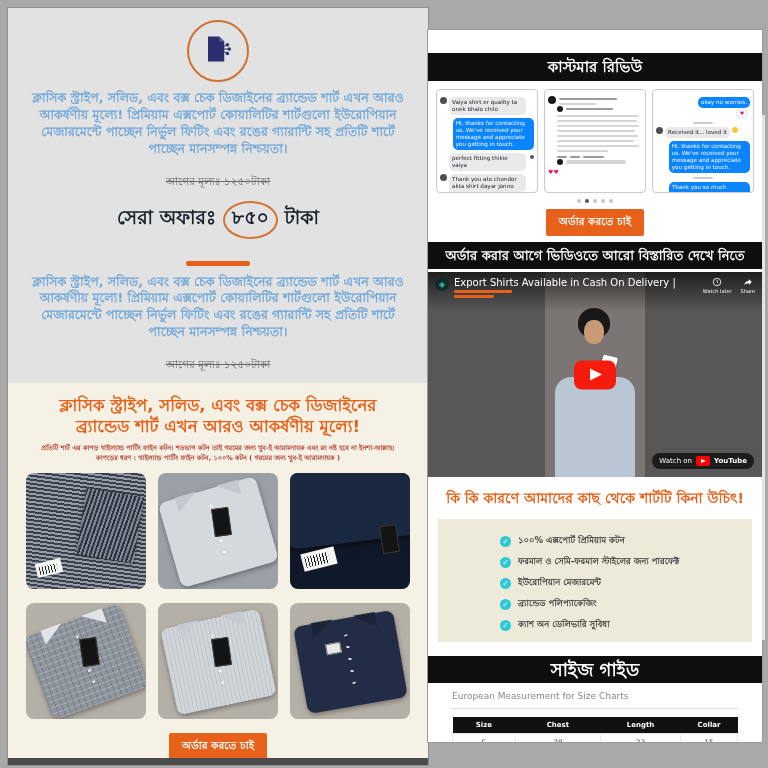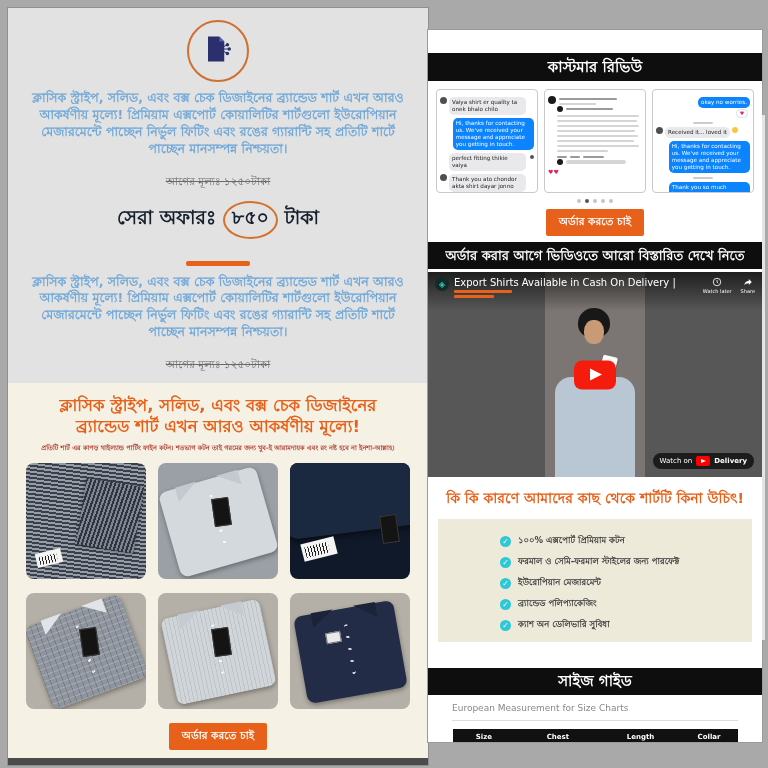--- a/index.html
+++ b/index.html
@@ -49,21 +49,21 @@
   .p6 .shirt{--col:#1a2338;background:#222c47;transform:rotate(-10deg);}
   .p6 .tagC{position:absolute;width:13px;height:9px;background:#e9e9e9;border:1px solid #777;left:30%;top:34%;transform:rotate(-10deg);}
   .lp-bottom .btn-orange{margin-top:14px;}
   .lp-strip{height:7px;background:#4b4b4b;}
 
   
   .right-panel{position:absolute;left:428px;top:30px;width:334px;height:712px;background:#fff;box-shadow:0 0 0 1px #9b9b9b;overflow:hidden;}
   .bar{background:#0e0e0e;color:#fff;text-align:center;font-weight:700;}
   .bar1{margin-top:23px;height:28px;line-height:28px;font-size:15px;}
   .bar2{margin-top:6px;height:27px;line-height:27px;font-size:13px;}
-  .bar3{margin-top:26px;height:27px;line-height:27px;font-size:15px;}
+  .bar3{margin-top:14px;height:27px;line-height:27px;font-size:18px;}
 
   .cards{display:flex;gap:6px;margin:8px 8px 0;height:104px;}
   .chat-card{flex:1;background:#fff;border:1px solid #c9c9c9;border-radius:4px;padding:4px 3px;overflow:hidden;font-size:5.6px;line-height:1.25;}
   .mrow{display:flex;gap:2px;margin-top:3px;align-items:flex-start;}
   .av{width:7px;height:7px;border-radius:50%;background:#4f4f4f;flex:none;}
   .av.sp{background:transparent;}
   .bub-in{background:#e9e9eb;color:#222;border-radius:5px;padding:2px 3px;max-width:76%;}
   .bub-out{background:#0b84fe;color:#fff;border-radius:5px;padding:2px 3px;margin-left:auto;max-width:80%;}
   .seen{width:4px;height:4px;border-radius:50%;background:#555;margin-left:auto;flex:none;margin-top:2px;}
   .thumb{display:inline-block;width:6px;height:6px;border-radius:50%;background:#f7c83d;vertical-align:middle;}
@@ -152,20 +152,21 @@
         <span>সেরা অফারঃ</span>
         <span class="price-oval">৮৫০</span>
         <span>টাকা</span>
       </div>
 
     </div>
 
     <div class="lp-bottom">
       <h2 class="prod-heading">ক্লাসিক স্ট্রাইপ, সলিড, এবং বক্স চেক ডিজাইনের ব্র্যান্ডেড শার্ট এখন আরও আকর্ষণীয় মূল্যে!</h2>
       <p class="note">প্রতিটি শার্ট এর কাপড় থাইল্যান্ড পার্টিং ফাইন কটন। শতভাগ কটন তাই গরমের জন্য খুব-ই আরামদায়ক এবং রং নষ্ট হবে না ইনশা-আল্লাহ।</p>
+      <p class="note">কাপড়ের ধরণ : থাইল্যান্ড পার্টিং ফাইন কটন, ১০০% কটন ( গরমের জন্য খুব-ই আরামদায়ক )</p>
       <div class="grid">
         <div class="photo p1">
           <div class="patch"></div>
           <div class="tagW"></div>
         </div>
         <div class="photo p2">
           <div class="shirt">
               <span class="cL"></span>
               <span class="cR"></span>
               <span class="btns"></span>
@@ -328,21 +329,21 @@
                 <path d="M14 5l7 7-7 7v-4C8 15 5 17 3 20c1-7 5-10 11-11V5z" fill="#fff"></path>
               </svg>
             <span>Share</span>
           </span>
         </div>
       </div>
       <div class="playbtn"></div>
       <div class="wpill">
         <span>Watch on</span>
         <span class="yt"></span>
-        <span class="ytword">Delivery</span>
+        <span class="ytword">YouTube</span>
       </div>
     </div>
 
     <h2 class="reasons-h">কি কি কারণে আমাদের কাছ থেকে শার্টটি কিনা উচিৎ!</h2>
     <div class="reasons-box">
       <div class="ritem">
           <span class="chk">✓</span>
           <span>১০০% এক্সপোর্ট প্রিমিয়াম কটন</span>
         </div>
       <div class="ritem">

